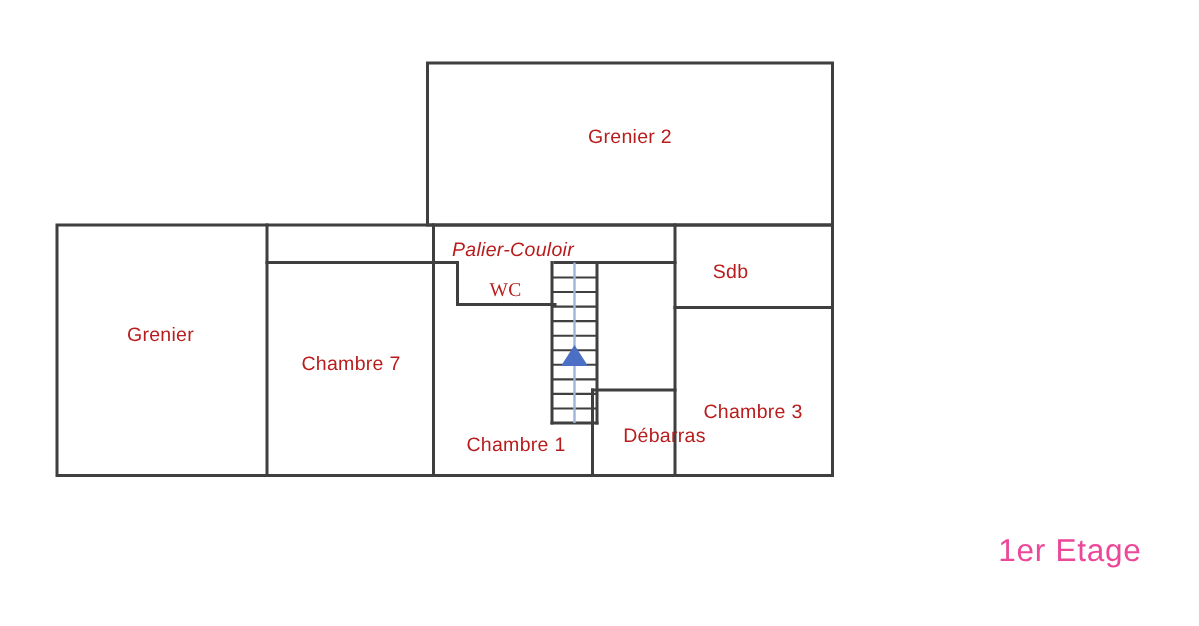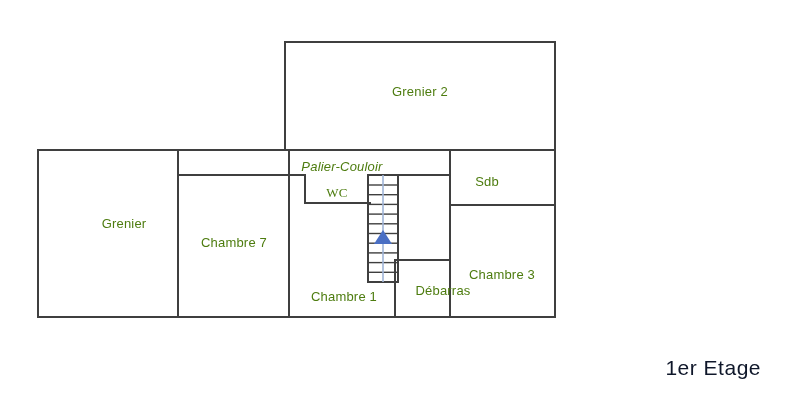--- a/index.html
+++ b/index.html
@@ -18,33 +18,33 @@
     position: absolute;
     left: 0;
     top: 0;
     width: 799px;
     height: 417px;
   }
   .room-label {
     position: absolute;
     font-family: "Liberation Sans", sans-serif;
     font-size: 13px;
-    color: #4d7c0f;
+    color: #b91c1c;
     white-space: nowrap;
     transform: translate(-50%, -50%);
     letter-spacing: 0.2px;
     background: transparent;
   }
   #plan-title {
     position: absolute;
     right: 38px;
     top: 356px;
     font-family: "Liberation Sans", sans-serif;
     font-size: 21px;
-    color: #0f172a;
+    color: #ec4899;
     letter-spacing: 0.5px;
     white-space: nowrap;
   }
 </style>
 </head>
 <body>
 
 <svg id="floorplan-canvas" viewBox="0 0 799 417">
 
   <g>
@@ -102,21 +102,21 @@
     </g>
 
     <line x1="383" y1="175" x2="383" y2="282" stroke="#9fb4d8" stroke-width="1.6"></line>
 
     <polygon points="383,230 392,244 374,244" fill="#4a6fc4"></polygon>
   </g>
 </svg>
 
 <div class="room-label" style="left:420px; top:91px;">Grenier 2</div>
 
-<div class="room-label" style="left:124px; top:223px;text-align:right;">Grenier</div>
+<div class="room-label" style="left:107px; top:223px;text-align:right;">Grenier</div>
 
 <div class="room-label" style="left:342px; top:166px;font-style:italic;">Palier-Couloir</div>
 
 <div class="room-label" style="left:337px; top:193px;font-family:Liberation Serif, serif;">WC</div>
 
 <div class="room-label" style="left:487px; top:181px;text-align:right;">Sdb</div>
 
 <div class="room-label" style="left:234px; top:242px;">Chambre 7</div>
 
 <div class="room-label" style="left:344px; top:296px;">Chambre 1</div>

